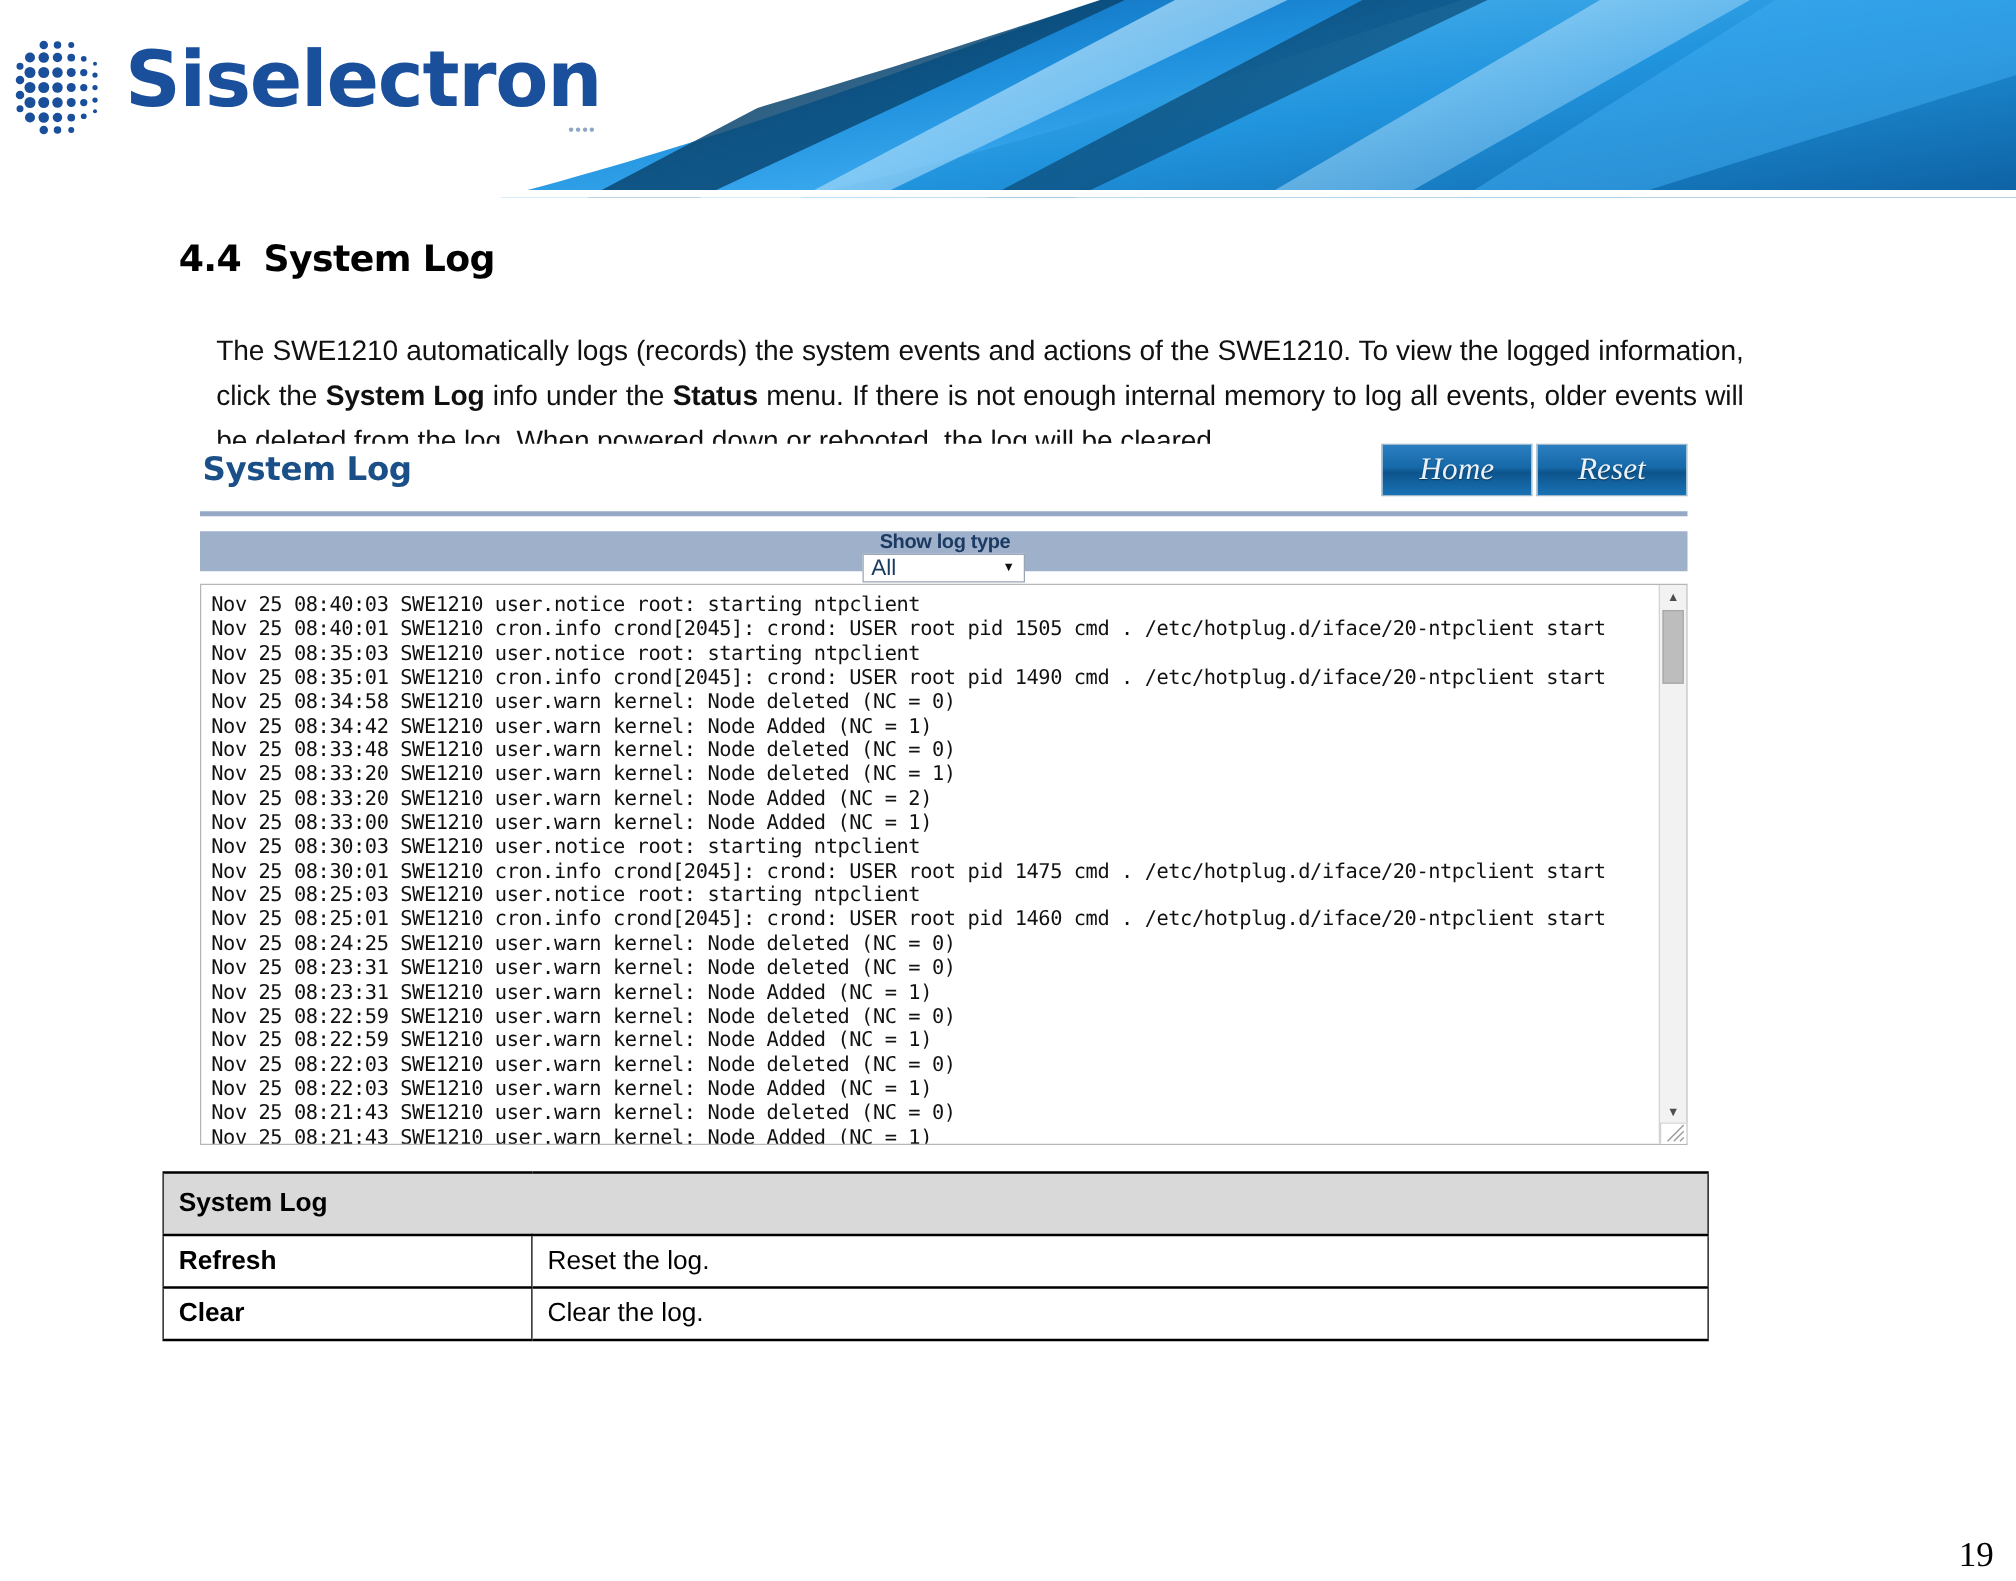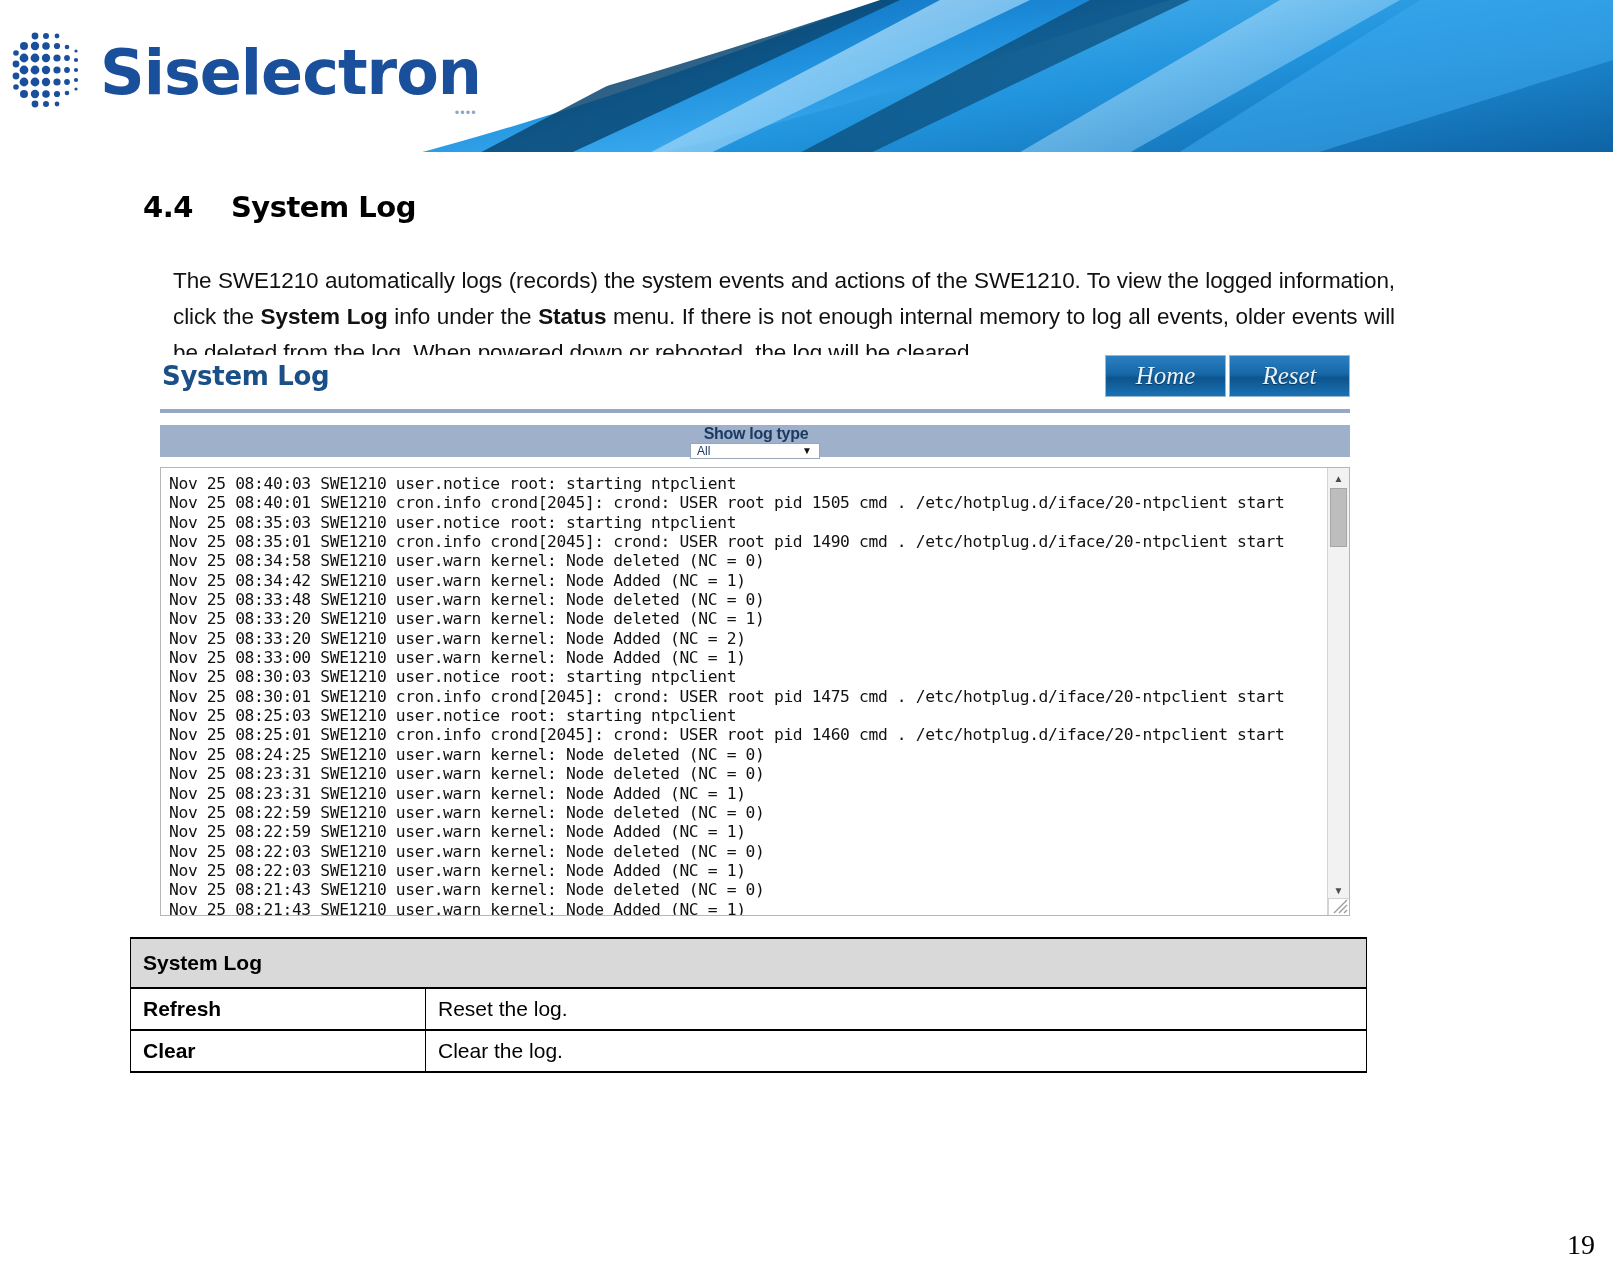--- a/index.html
+++ b/index.html
@@ -28,21 +28,21 @@
     position: absolute;
     top: 0; left: 0;
     width: 1613px;
     height: 158px;
   }
   .logo-wrap {
     position: absolute;
     left: 10px;
     top: 8px;
     display: flex;
-    align-items: flex-end;
+    align-items: center;
     z-index: 5;
   }
   .logo-globe {
     width: 86px;
     height: 100px;
     position: relative;
     margin-top: 12px;
   }
   .logo-text-block {
     margin-left: 4px;
@@ -87,21 +87,21 @@
     position: absolute;
     left: 143px;
     top: 32px;
     font-family: "DejaVu Sans", sans-serif;
     font-size: 29px;
     font-weight: 700;
     color: #000;
     white-space: nowrap;
     letter-spacing: -0.5px;
   }
-  .section-head .num { margin-right: 38px; text-align: center; }
+  .section-head .num { margin-right: 18px; text-align: center; }
 
   .para {
     position: absolute;
     left: 173px;
     top: 82px;
     width: 1222px;
     font-size: 22.5px;
     color: #111;
     line-height: 1.62;
     text-align: justify;
@@ -181,21 +181,21 @@
     height: 30px;
     background: #ffffff;
     border: 1px solid #9aa5b5;
     display: flex;
     align-items: center;
     justify-content: space-between;
     box-sizing: border-box;
     cursor: pointer;
   }
   .toolbar-select .sel-val {
-    font-size: 12px;
+    font-size: 18px;
     color: #1b3a62;
     padding-left: 6px;
   }
   .toolbar-select .sel-arrow {
     font-size: 10px;
     color: #111;
     padding-right: 7px;
     line-height: 1;
   }
 

